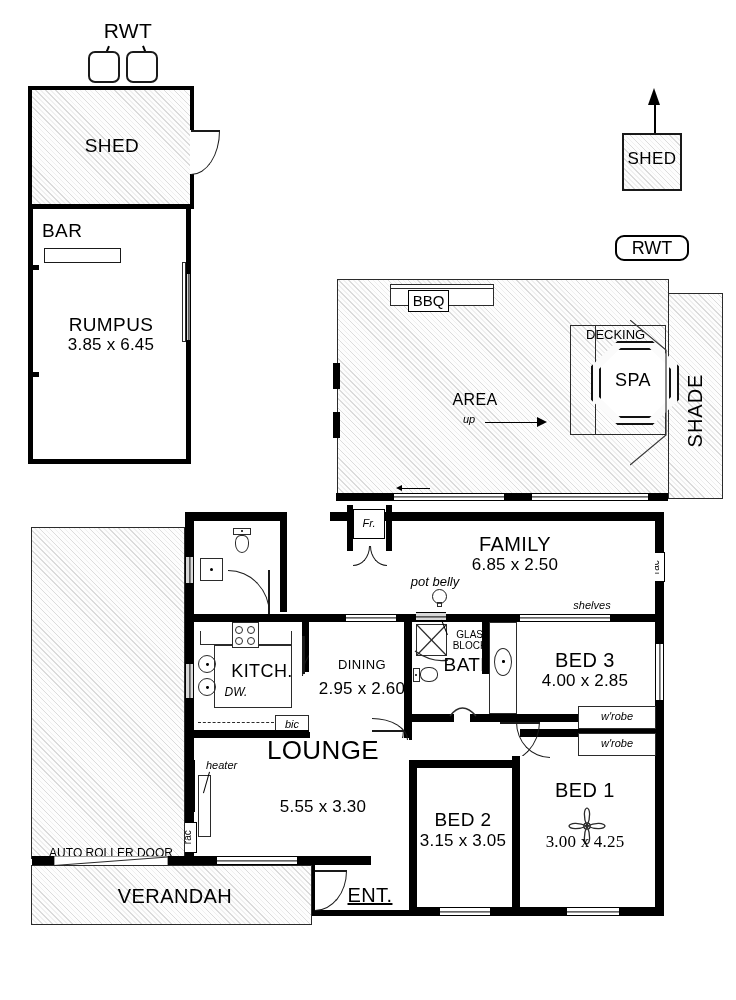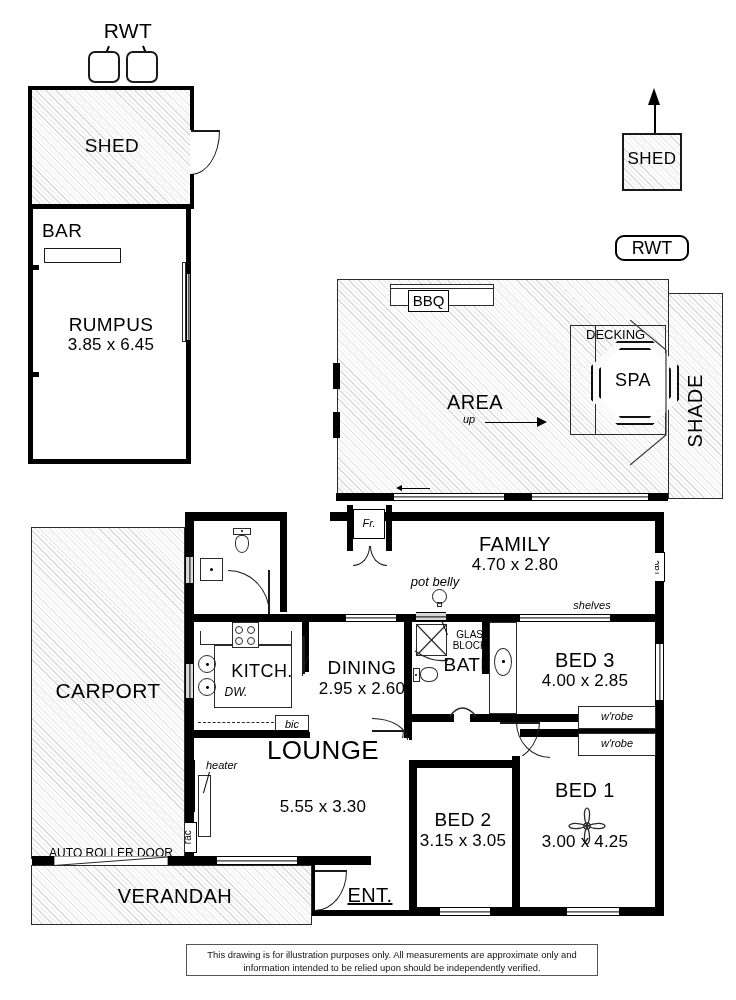--- a/index.html
+++ b/index.html
@@ -134,21 +134,21 @@
 
   <div class="thin2" style="left:664px;top:335px;width:0;height:0;border:none;"></div>
   <svg style="position:absolute;left:630px;top:320px;width:60px;height:180px;" viewBox="0 0 60 180">
     <path d="M0 0 L36 30 L36 115 L0 145" fill="none" stroke="#3a3a3a" stroke-width="1.2"></path>
   </svg>
 
   <div class="lbl tiny-i" style="left:455px;top:414px;width:28px;font-size:11px;">up</div>
   <div class="arrowline" style="left:485px;top:422px;width:54px;height:1.4px;"></div>
   <div class="arrowhead" style="left:537px;top:417px;border-top:5px solid transparent;border-bottom:5px solid transparent;border-left:10px solid #000;"></div>
 
-  <div class="lbl room-name" style="left:380px;top:392px;width:190px;font-size:20px;">AREA</div>
+  <div class="lbl room-name" style="left:380px;top:392px;width:190px;font-size:16px;">AREA</div>
 
   <div class="wall" style="left:333px;top:363px;width:7px;height:26px;"></div>
   <div class="wall" style="left:333px;top:412px;width:7px;height:26px;"></div>
 
   <div class="wall" style="left:336px;top:493px;width:58px;height:8px;"></div>
   <div class="win h" style="left:394px;top:493px;width:110px;height:8px;"></div>
   <div class="wall" style="left:504px;top:493px;width:28px;height:8px;"></div>
   <div class="win h" style="left:532px;top:493px;width:116px;height:8px;"></div>
   <div class="wall" style="left:648px;top:493px;width:20px;height:8px;"></div>
   <div class="arrowline" style="left:400px;top:488px;width:30px;height:1.2px;"></div>
@@ -164,21 +164,21 @@
   <div class="boxlbl" style="left:646px;top:552px;width:19px;height:30px;border-width:1.4px;">
     <span class="lbl tiny" style="position:static;transform:rotate(-90deg);font-size:10px;">rac</span>
   </div>
 
   <div class="wall" style="left:409px;top:907px;width:255px;height:9px;"></div>
   <div class="win h" style="left:440px;top:907px;width:50px;height:9px;"></div>
   <div class="win h" style="left:567px;top:907px;width:52px;height:9px;"></div>
 
   <div class="room-fill" style="left:296px;top:521px;width:359px;height:95px;"></div>
   <div class="lbl room-name" style="left:430px;top:534px;width:170px;font-size:20px;">FAMILY</div>
-  <div class="lbl room-dim" style="left:430px;top:556px;width:170px;">4.70 x 2.80</div>
+  <div class="lbl room-dim" style="left:430px;top:556px;width:170px;">6.85 x 2.50</div>
   <div class="lbl tiny-i" style="left:405px;top:575px;width:60px;font-size:13px;">pot belly</div>
   <div class="circle" style="left:432px;top:589px;width:15px;height:15px;"></div>
   <div class="thin2" style="left:437px;top:602px;width:5px;height:5px;border-width:1.2px;"></div>
   <div class="lbl tiny-i" style="left:562px;top:600px;width:60px;font-size:11px;">shelves</div>
   <div class="thin2" style="left:566px;top:615px;width:52px;height:4px;background:#fff;border-width:1.1px;"></div>
 
   <div class="wall" style="left:347px;top:505px;width:6px;height:46px;"></div>
   <div class="wall" style="left:386px;top:505px;width:6px;height:46px;"></div>
   <div class="boxlbl" style="left:353px;top:509px;width:32px;height:30px;border-width:1.6px;">
     <span class="lbl tiny-i" style="position:static;font-size:11px;">Fr.</span>
@@ -228,21 +228,21 @@
   <div style="position:absolute;left:198px;top:722px;width:76px;height:0;border-top:1.6px dashed #2b2b2b;"></div>
   <div class="wall" style="left:185px;top:730px;width:125px;height:8px;"></div>
 
   <div class="swing sw-tl" style="left:302px;top:638px;width:40px;height:38px;"></div>
   <div class="leaf" style="left:302px;top:636px;width:2.5px;height:38px;"></div>
 
   <div class="room-fill" style="left:309px;top:622px;width:95px;height:110px;"></div>
   <div class="wall" style="left:287px;top:614px;width:125px;height:8px;"></div>
   <div class="win h" style="left:346px;top:614px;width:50px;height:8px;"></div>
   <div class="wall" style="left:404px;top:614px;width:8px;height:126px;"></div>
-  <div class="lbl room-name" style="left:316px;top:658px;width:92px;font-size:19px;">DINING</div>
+  <div class="lbl room-name" style="left:316px;top:658px;width:92px;font-size:13px;">DINING</div>
   <div class="lbl room-dim" style="left:313px;top:680px;width:98px;">2.95 x 2.60</div>
 
   <div class="room-fill" style="left:412px;top:622px;width:78px;height:100px;"></div>
   <div class="wall" style="left:412px;top:614px;width:243px;height:8px;"></div>
   <div class="win h grey" style="left:416px;top:612px;width:30px;height:9px;"></div>
   <div class="wall" style="left:482px;top:622px;width:7px;height:52px;"></div>
   <div class="wall" style="left:412px;top:714px;width:42px;height:8px;"></div>
   <div class="wall" style="left:470px;top:714px;width:50px;height:8px;"></div>
 
   <div class="thin2" style="left:416px;top:624px;width:31px;height:32px;border-width:1.4px;"></div>
@@ -291,21 +291,21 @@
 
   <svg style="position:absolute;left:566px;top:805px;width:42px;height:42px;">
     <g fill="none" stroke="#2b2b2b" stroke-width="1.3">
       <path d="M21 21 C12 17 4 18 3 21 C4 24 12 25 21 21Z"></path>
       <path d="M21 21 C30 17 38 18 39 21 C38 24 30 25 21 21Z"></path>
       <path d="M21 21 C17 12 18 4 21 3 C24 4 25 12 21 21Z"></path>
       <path d="M21 21 C17 30 18 38 21 39 C24 38 25 30 21 21Z"></path>
       <circle cx="21" cy="21" r="3.2"></circle>
     </g>
   </svg>
-  <div class="lbl room-dim" style="left:520px;top:833px;width:130px;">3.00 x 4.25</div>
+  <div class="lbl room-dim" style="left:520px;top:833px;width:130px;font-family:Liberation Serif, serif;">3.00 x 4.25</div>
 
   <div class="room-fill" style="left:417px;top:768px;width:95px;height:139px;"></div>
   <div class="wall" style="left:409px;top:760px;width:103px;height:8px;"></div>
   <div class="wall" style="left:409px;top:760px;width:8px;height:155px;"></div>
   <div class="lbl room-name" style="left:413px;top:810px;width:100px;font-size:19px;">BED 2</div>
   <div class="lbl room-dim" style="left:410px;top:832px;width:106px;">3.15 x 3.05</div>
 
   <div class="swing sw-bl" style="left:373px;top:760px;width:36px;height:38px;"></div>
   <div class="leaf" style="left:373px;top:760px;width:36px;height:2.2px;"></div>
 
@@ -338,31 +338,27 @@
   <div class="room-fill" style="left:310px;top:865px;width:98px;height:50px;"></div>
   <div class="wall" style="left:297px;top:856px;width:74px;height:9px;"></div>
   <div class="wall" style="left:310px;top:865px;width:5px;height:50px;"></div>
   <div class="wall" style="left:310px;top:910px;width:100px;height:6px;"></div>
   <div class="lbl room-name" style="left:336px;top:885px;width:68px;font-size:20px;text-decoration:underline;">ENT.</div>
   <div class="swing sw-br" style="left:315px;top:871px;width:32px;height:40px;"></div>
   <div class="leaf" style="left:315px;top:870px;width:32px;height:2px;"></div>
 
   <div class="hatch" style="left:32px;top:528px;width:152px;height:330px;"></div>
   <div class="thin2" style="left:31px;top:527px;width:154px;height:332px;border-width:1.2px;"></div>
-  <div class="lbl room-name" style="left:32px;top:680px;width:152px;font-size:21px;">CARPORT</div>
 
   <div class="lbl mid" style="left:38px;top:847px;width:146px;font-size:12px;">AUTO ROLLER DOOR</div>
   <div class="wall" style="left:32px;top:856px;width:22px;height:9px;"></div>
   <div class="wall" style="left:168px;top:856px;width:18px;height:9px;"></div>
   <svg style="position:absolute;left:54px;top:856px;width:114px;height:11px;">
     <rect x="0" y="0" width="114" height="10" fill="#fff" stroke="#2b2b2b" stroke-width="0.9"></rect>
     <line x1="0" y1="9.5" x2="114" y2="1" stroke="#2b2b2b" stroke-width="1.1"></line>
   </svg>
 
   <div class="hatch" style="left:32px;top:866px;width:280px;height:58px;"></div>
   <div class="thin2" style="left:31px;top:865px;width:281px;height:60px;border-width:1.2px;"></div>
   <div class="lbl room-name" style="left:90px;top:886px;width:170px;font-size:20px;">VERANDAH</div>
 
-  <div class="disclaimer" style="left:186px;top:944px;width:412px;height:32px;">
-    <span>This drawing is for illustration purposes only. All measurements are approximate only and information intended to be relied upon should be independently verified.</span>
-  </div>
 
 </div>
 
 </body></html>

